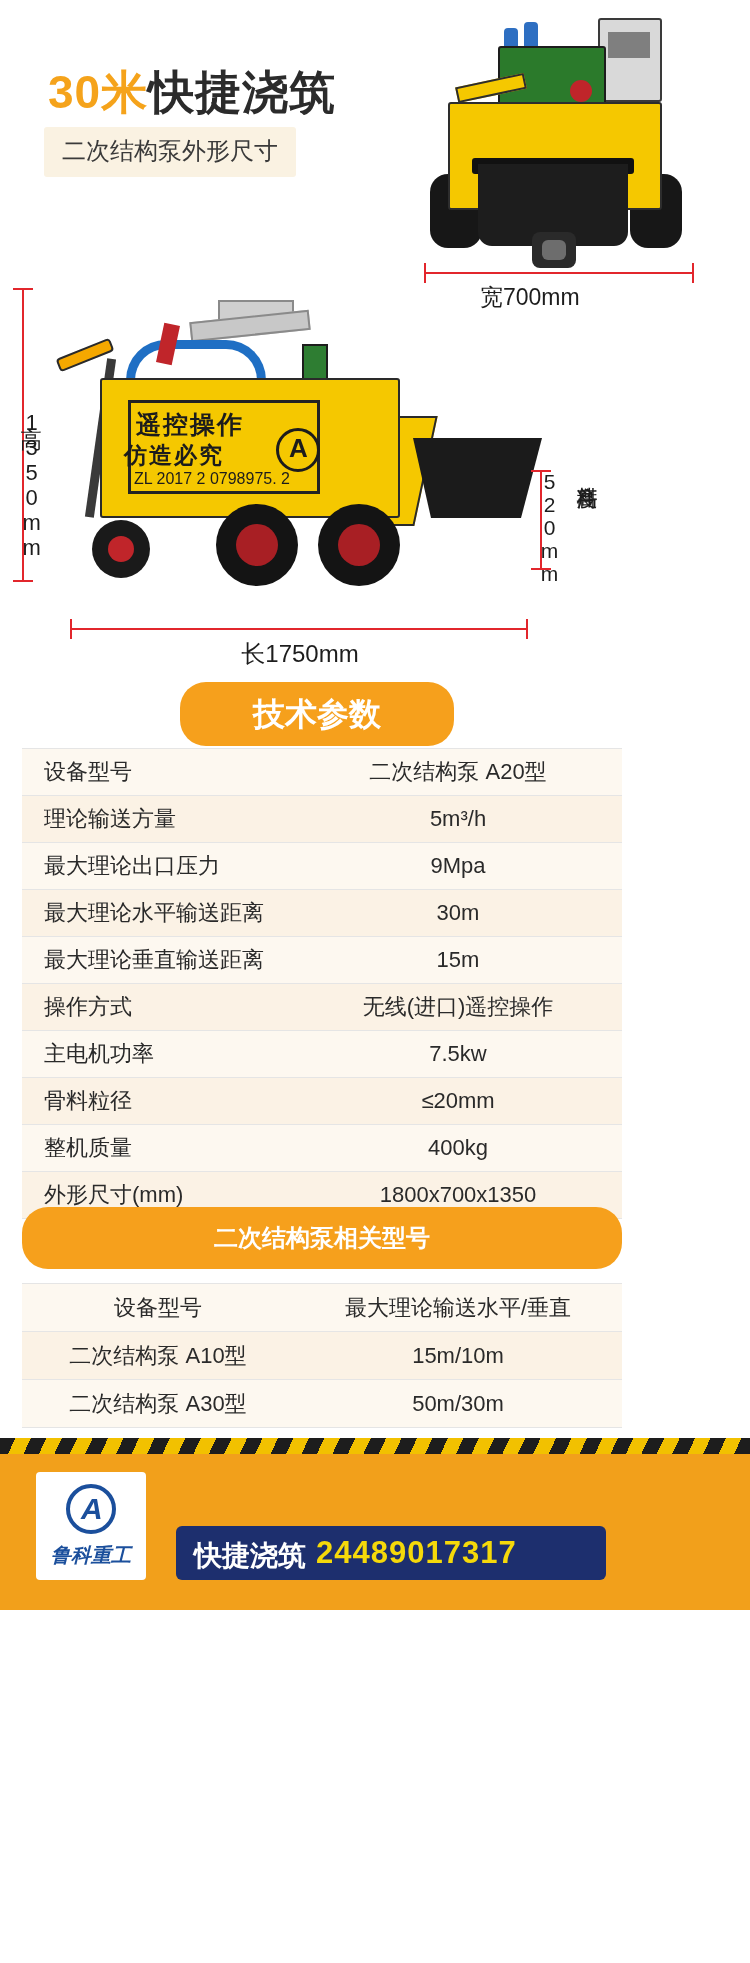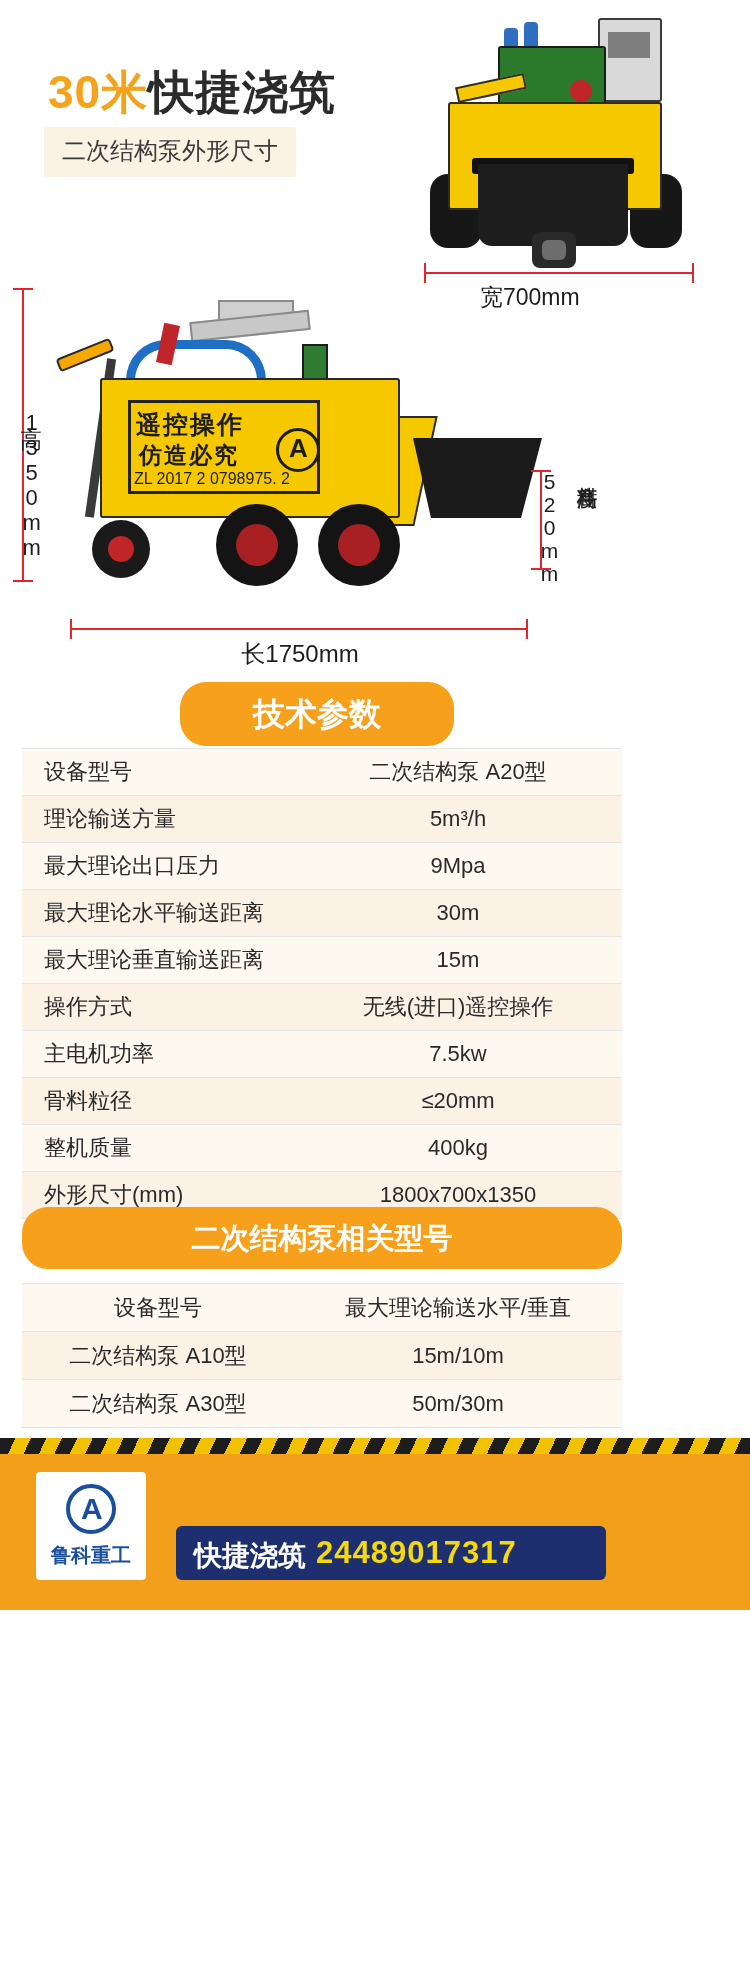--- a/index.html
+++ b/index.html
@@ -76,21 +76,21 @@
   .dim-width-line::after { right:0; }
   .dim-width-label {
     position:absolute; left:480px; top:282px; font-size:23px; color:#1d1d1d; white-space:nowrap;
   }
 
   
   .side-photo { position:absolute; left:40px; top:288px; width:560px; height:310px; }
   .sp-frame { position:absolute; left:60px; top:90px; width:300px; height:140px; background:#f5c800; border:2px solid #2a2a2a; border-radius:3px;}
   .sp-plate { position:absolute; left:88px; top:112px; width:192px; height:94px; background:#f5c800; border:3px solid #232323;}
   .sp-plate-txt1 { position:absolute; left:96px; top:120px; width:150px; font-size:25px; font-weight:bold; color:#1c1c1c; letter-spacing:2px;}
-  .sp-plate-txt2 { position:absolute; left:99px; top:152px; width:150px; font-size:23px; font-weight:bold; color:#1c1c1c; letter-spacing:2px;}
+  .sp-plate-txt2 { position:absolute; left:84px; top:152px; width:150px; font-size:23px; font-weight:bold; color:#1c1c1c; letter-spacing:2px;}
   .sp-plate-txt3 { position:absolute; left:94px; top:182px; width:190px; font-size:16px; color:#1c1c1c; letter-spacing:0px;}
   .sp-plate-logo { position:absolute; left:236px; top:140px; width:44px; height:44px; border:3px solid #1c1c1c; border-radius:50%; }
   .sp-plate-logo::after { content:"A"; position:absolute; left:10px; top:2px; font-size:26px; font-weight:bold; color:#1c1c1c;}
   .sp-hopper { position:absolute; left:352px; top:150px; width:150px; height:80px; background:#1b1b1b; clip-path: polygon(14% 0,100% 0,86% 100%,26% 100%);}
   .sp-chute { position:absolute; left:300px; top:128px; width:86px; height:110px; background:#f5c800; border:2px solid #2a2a2a; transform:skewX(-12deg); }
   .sp-wheel1 { position:absolute; left:52px; top:232px; width:58px; height:58px; background:#1a1a1a; border-radius:50%; }
   .sp-wheel1::after{content:"";position:absolute;left:16px;top:16px;width:26px;height:26px;background:#c0252a;border-radius:50%;}
   .sp-wheel2 { position:absolute; left:176px; top:216px; width:82px; height:82px; background:#141414; border-radius:50%;}
   .sp-wheel2::after{content:"";position:absolute;left:20px;top:20px;width:42px;height:42px;background:#a81f24;border-radius:50%;}
   .sp-wheel3 { position:absolute; left:278px; top:216px; width:82px; height:82px; background:#141414; border-radius:50%;}
@@ -141,21 +141,21 @@
   .banner {
     position:absolute;
     background:#f6a01c;
     color:#ffffff;
     font-weight:bold;
     border-radius:26px;
     text-align:center;
     white-space:nowrap;
   }
   .banner-1 { left:180px; top:682px; width:274px; height:64px; line-height:64px; font-size:32px;}
-  .banner-2 { left:22px; top:1207px; width:600px; height:62px; line-height:62px; font-size:29px;}
+  .banner-2 { left:22px; top:1207px; width:600px; height:62px; line-height:62px; font-size:24px;}
 
   
   .spec-table {
     position:absolute; left:22px; top:748px; width:600px;
     border-collapse:collapse; table-layout:fixed;
   }
   .spec-table td {
     height:47px;
     border-bottom:1px solid #e5e5e5;
     font-size:22px;
@@ -187,21 +187,21 @@
   .footer {
     position:absolute; left:0; top:1438px; width:750px; height:172px;
     background:#f2a01b;
   }
   .footer-stripes {
     position:absolute; left:0; top:0; width:750px; height:16px;
     background: repeating-linear-gradient(115deg,#1d1d1d 0 14px,#f2c100 14px 28px);
   }
   .footer-logo {
     position:absolute; left:36px; top:34px; width:110px; height:108px;
-    background:#ffffff; border-radius:4px;
+    background:#ffffff; border-radius:4px;font-style:italic;
   }
   .footer-logo-mark {
     position:absolute; left:30px; top:12px; width:50px; height:50px;
     border:4px solid #1b4f9c; border-radius:50%;
   }
   .footer-logo-mark::after {
     content:"A"; position:absolute; left:11px; top:4px; font-size:30px; font-weight:bold; color:#1b4f9c;
   }
   .footer-logo-text {
     position:absolute; left:0; top:70px; width:110px; text-align:center;

